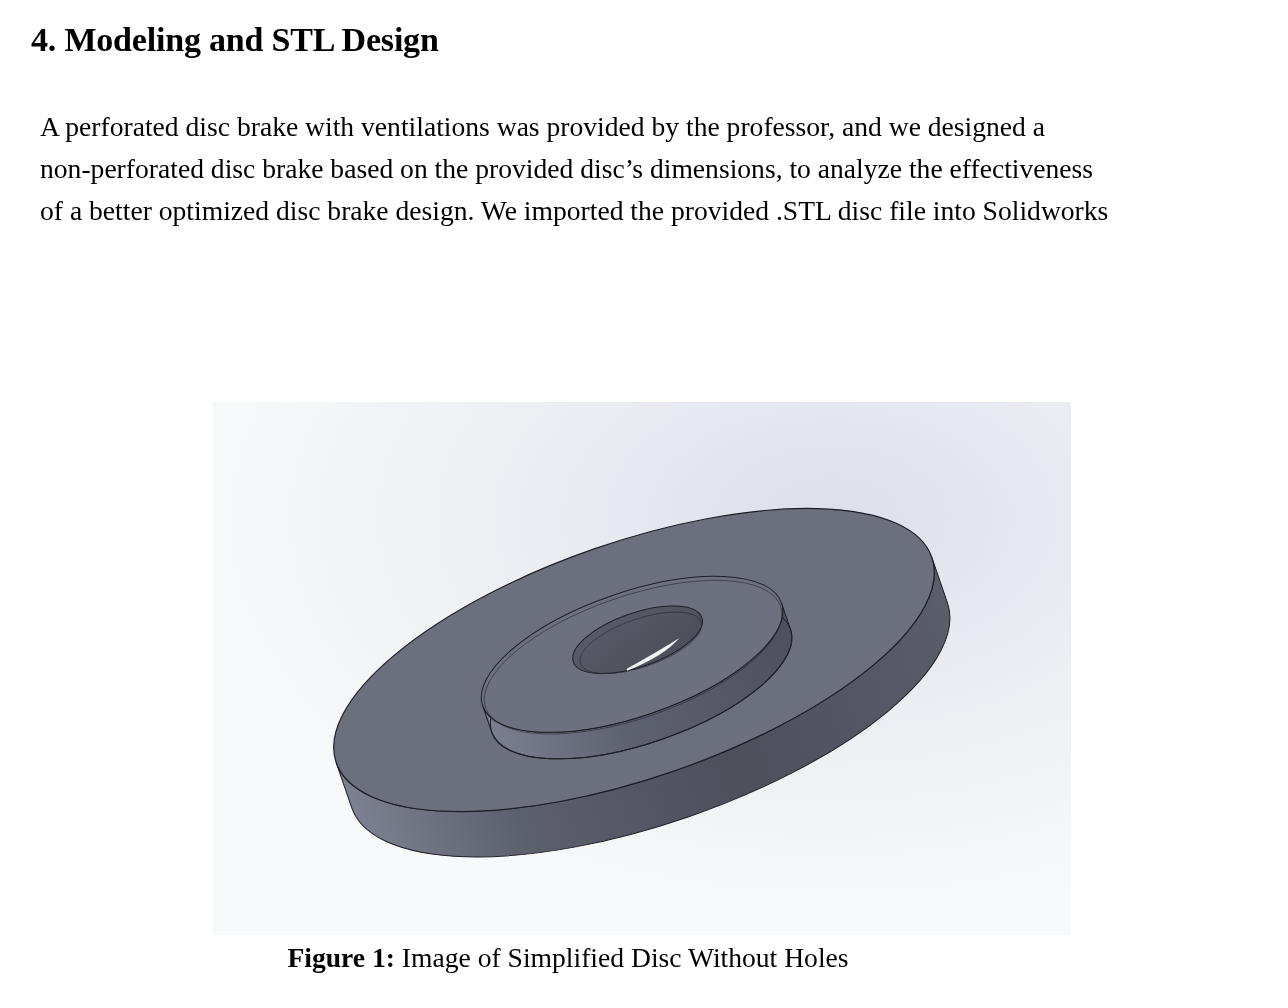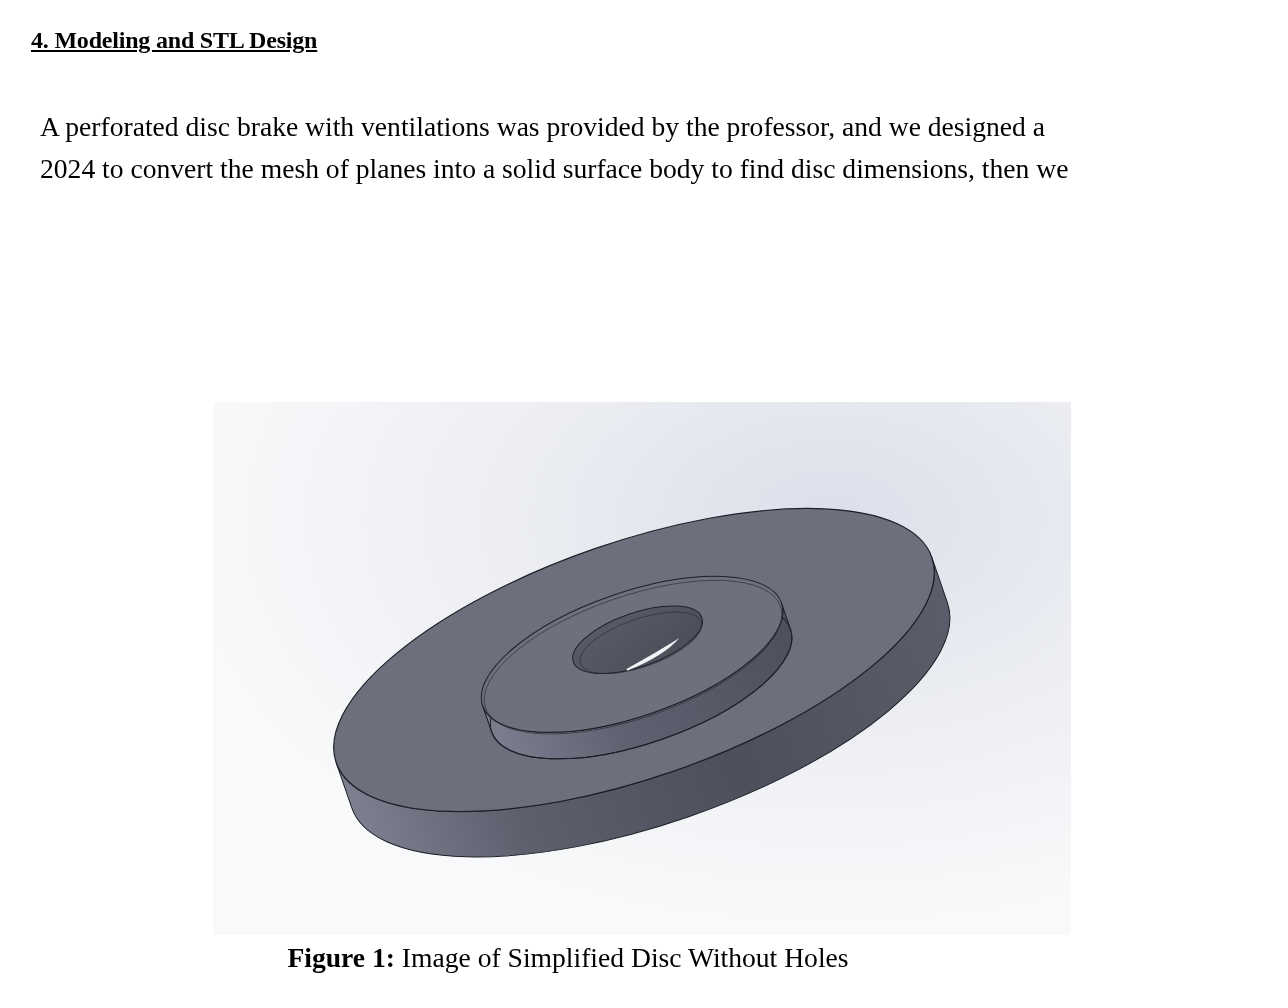--- a/index.html
+++ b/index.html
@@ -2,21 +2,21 @@
 <html><head>
   <meta charset="utf-8">
   <style>
     html, body { margin: 0; padding: 0; background: #ffffff; }
     body {
       width: 1288px; height: 1008px; position: relative; overflow: hidden;
       font-family: "Liberation Serif", "DejaVu Serif", serif; color: #000;
     }
     .heading {
       position: absolute; left: 31px; top: 18px; margin: 0;
-      font-size: 24px; font-weight: bold; line-height: 44px; letter-spacing: -0.2px; text-decoration: underline;
+      font-size: 34px; font-weight: bold; line-height: 44px; letter-spacing: -0.2px;
     }
     .para {
       position: absolute; left: 31px; top: 106px; width: 1240px; margin: 0;
       font-size: 27.6px; line-height: 41.8px;
     }
     .para .line { display: block; white-space: nowrap; margin-left: 9px; }
     .figure {
       position: absolute; left: 213px; top: 402px; width: 858px; height: 533px;
       overflow: hidden;
     }
@@ -27,21 +27,22 @@
     }
     .caption b { font-weight: bold; }
   </style>
 </head>
 <body>
 
 <h1 class="heading">4. Modeling and STL Design</h1>
 
 <p class="para">
   <span class="line">A perforated disc brake with ventilations was provided by the professor, and we designed a</span>
-  <span class="line">2024 to convert the mesh of planes into a solid surface body to find disc dimensions, then we</span>
+  <span class="line">non-perforated disc brake based on the provided disc’s dimensions, to analyze the effectiveness</span>
+  <span class="line">of a better optimized disc brake design. We imported the provided .STL disc file into Solidworks</span>
 </p>
 
 <div class="figure">
   <svg width="858" height="533" viewBox="0 0 858 533">
     <defs>
       <radialGradient id="bgGrad" cx="0.72" cy="0.22" r="0.75">
         <stop offset="0" stop-color="#dcdfea"></stop>
         <stop offset="0.5" stop-color="#eceef3"></stop>
         <stop offset="1" stop-color="#f8f9fa"></stop>
       </radialGradient>

